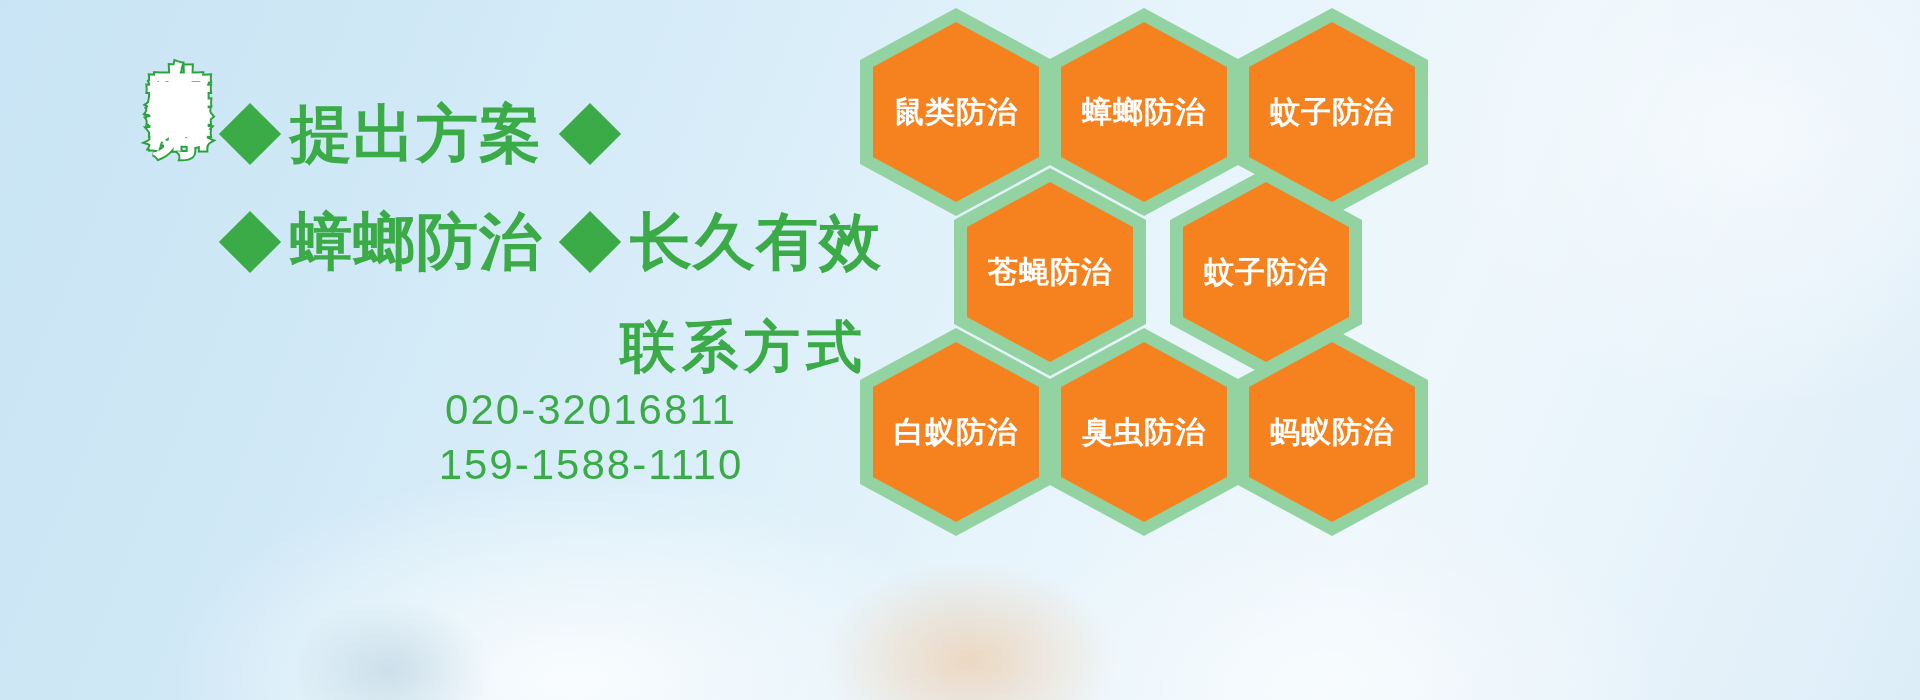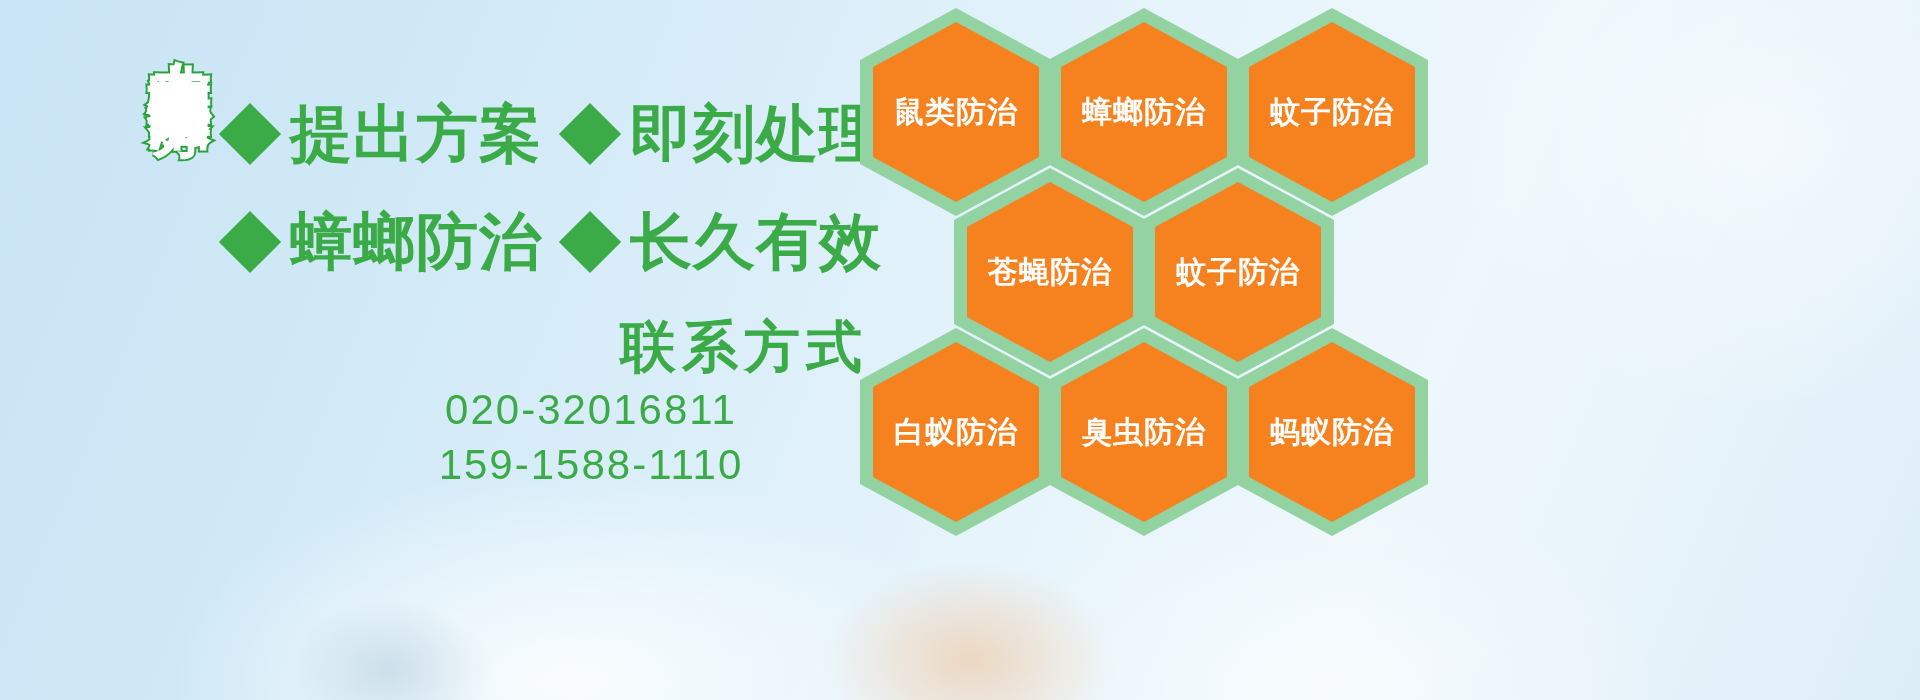--- a/index.html
+++ b/index.html
@@ -136,21 +136,21 @@
     left: 860px;
     top: 0px;
     width: 600px;
     height: 545px;
   }
   .hex-row {
     position: absolute;
     display: flex;
   }
   .hex-row.r1 { left: 0px;  top: 8px; align-items: flex-end; }
-  .hex-row.r2 { left: 94px; top: 168px; }
+  .hex-row.r2 { left: 94px; top: 168px; gap: 28px; }
   .hex-row.r3 { left: 0px;  top: 328px; }
 
   .hex {
     position: relative;
     width: 192px;
     height: 208px;
     margin-right: -4px;
     flex: 0 0 auto;
   }
   .hex .outer, .hex .inner {
@@ -189,21 +189,20 @@
   <div class="glow glow-d"></div>
   <div class="glow glow-e"></div>
 
   <div id="vertical-title">专业有害生物防治服务</div>
 
   <div id="feature-block">
     <div class="feature-row">
       <span class="diamond"></span>
       <span class="feature-text">提出方案</span>
       <span class="diamond"></span>
-      <span class="feature-text last">即刻处理</span>
     </div>
     <div class="feature-row">
       <span class="diamond"></span>
       <span class="feature-text">蟑螂防治</span>
       <span class="diamond"></span>
       <span class="feature-text last">长久有效</span>
     </div>
   </div>
 
   <div id="contact-block">

